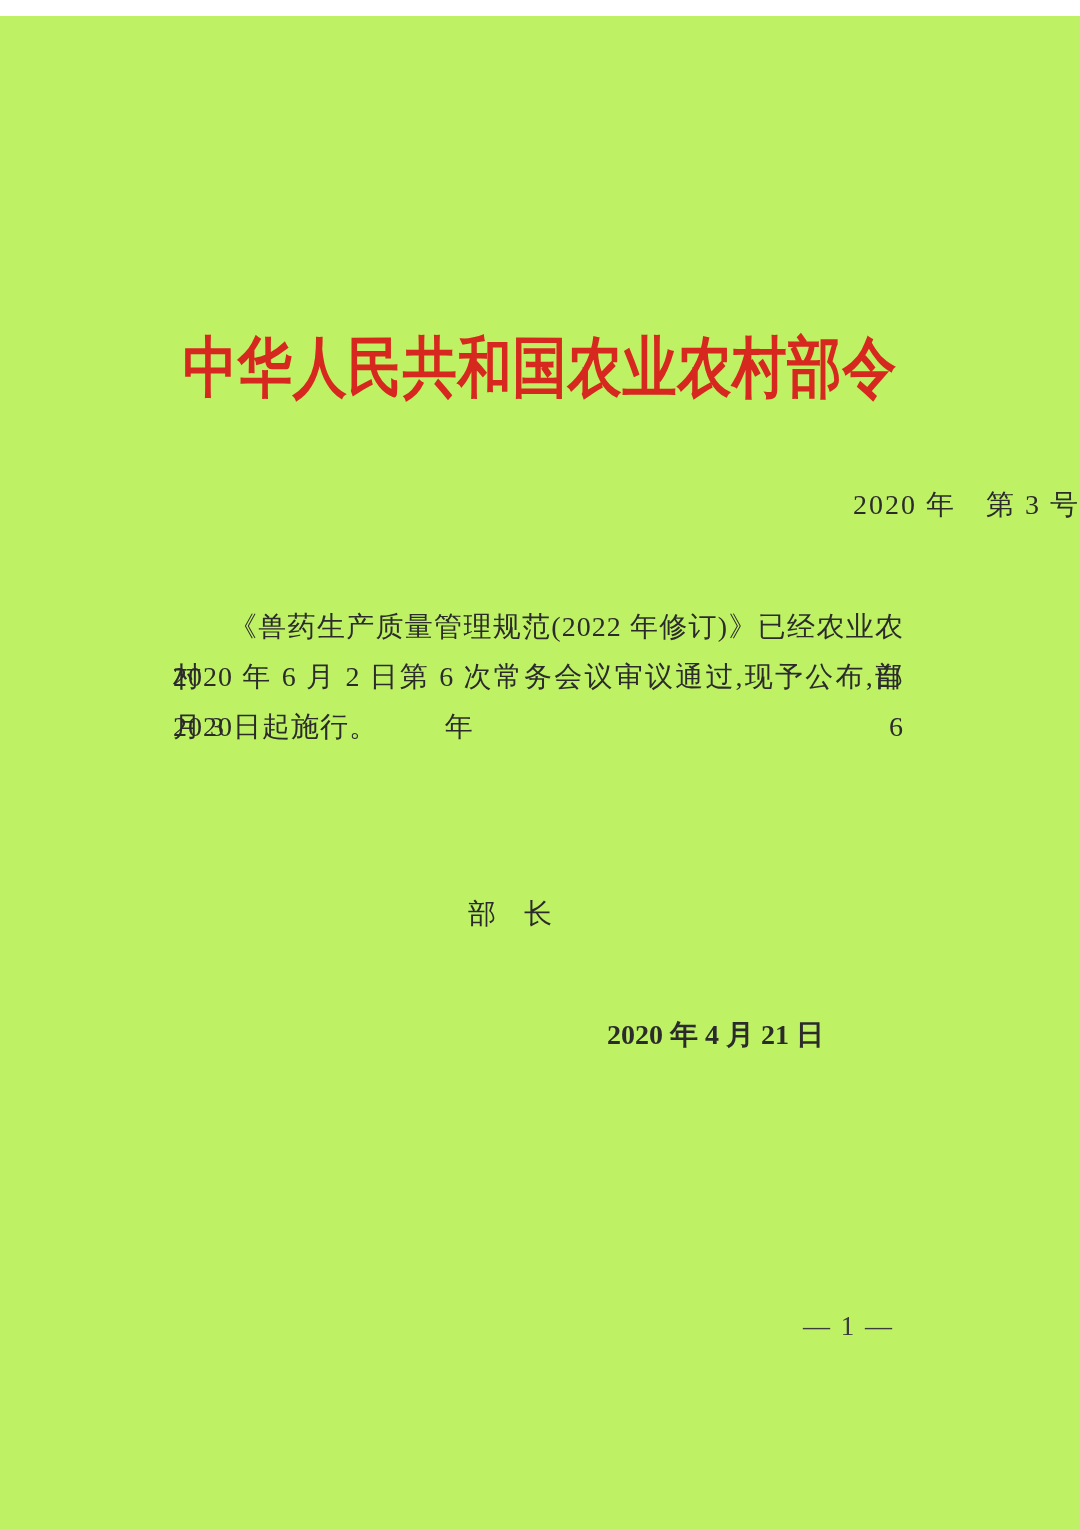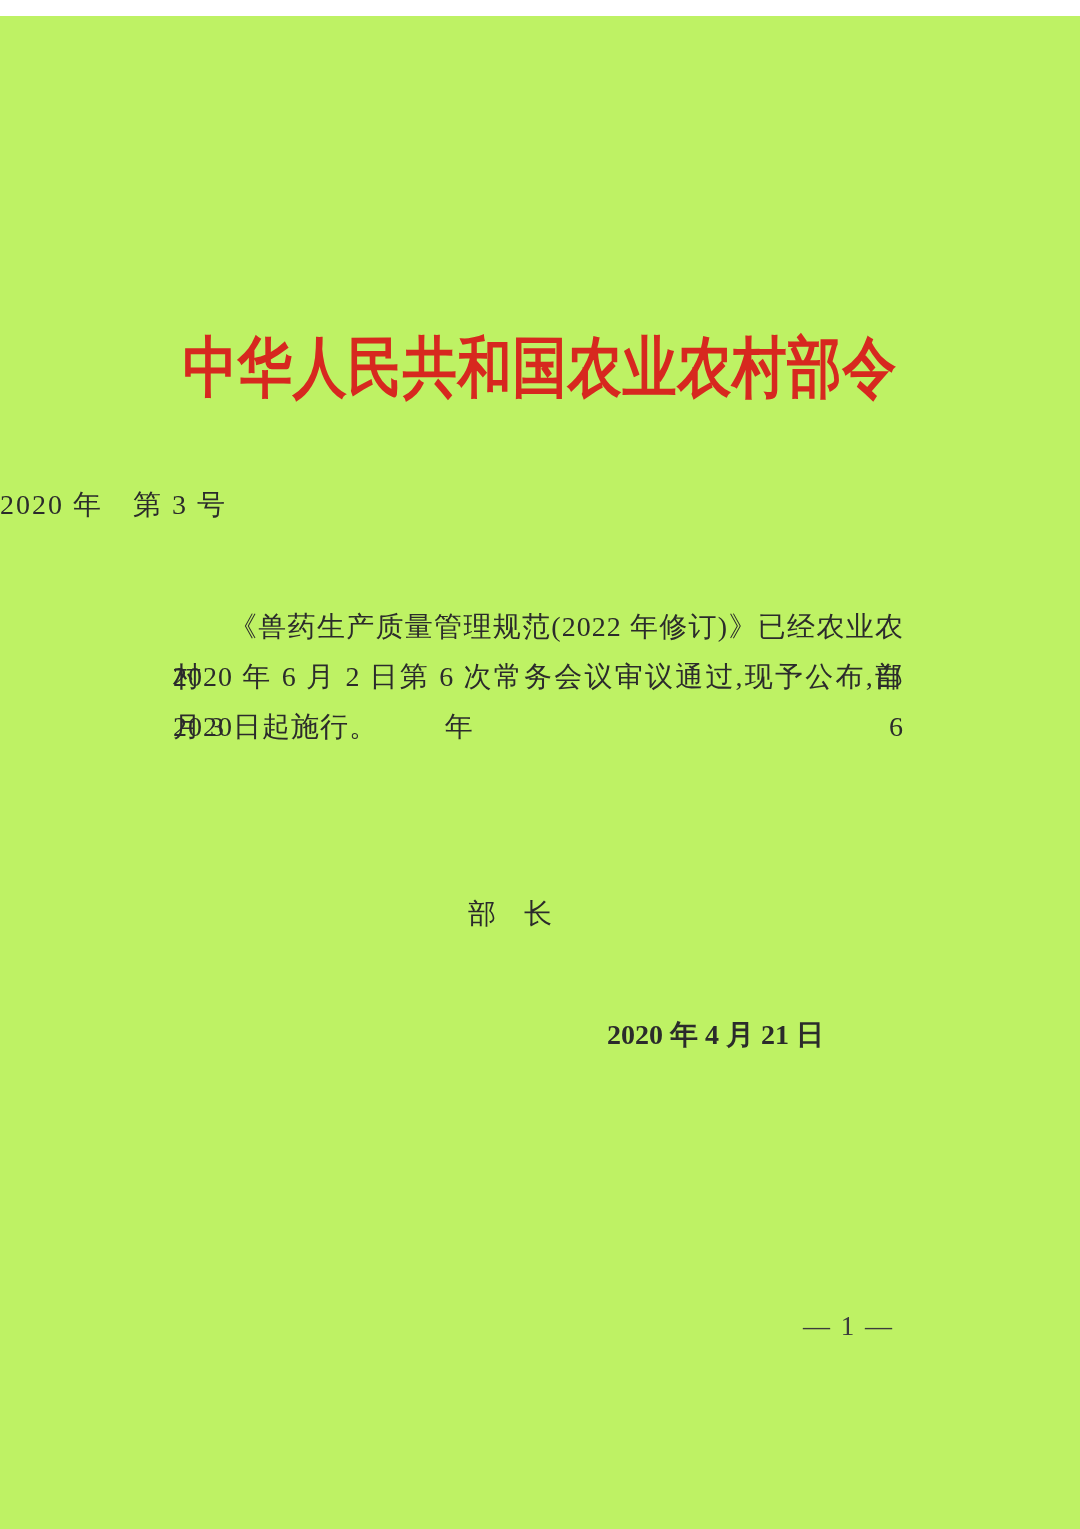--- a/index.html
+++ b/index.html
@@ -30,21 +30,21 @@
     white-space: nowrap;
     letter-spacing: 1px;
     transform: scaleX(0.82);
     transform-origin: 50% 50%;
   }
   .issue-line {
     position: absolute;
     top: 472px;
     left: 0;
     width: 100%;
-    text-align: left;
+    text-align: right;
     font-size: 28px;
     line-height: 34px;
     letter-spacing: 2px;
   }
   .body-paragraph {
     position: absolute;
     top: 586px;
     left: 173px;
     width: 731px;
     font-size: 28px;

